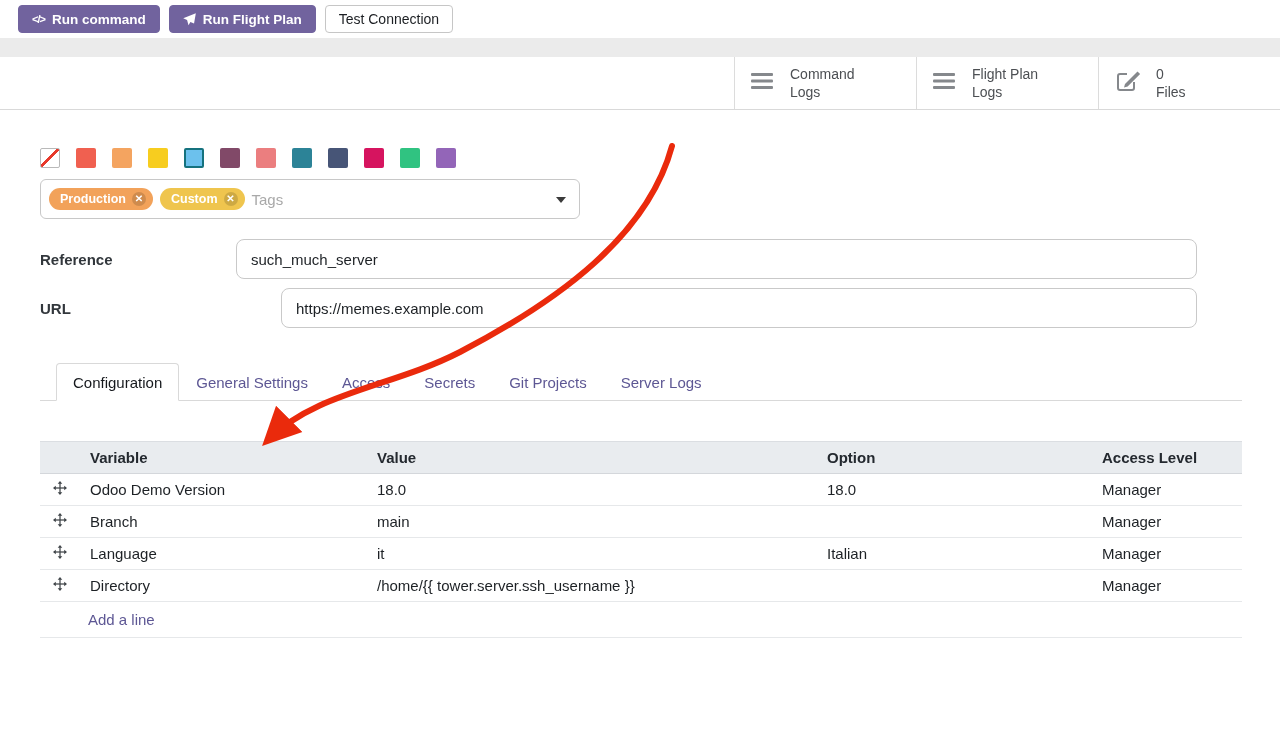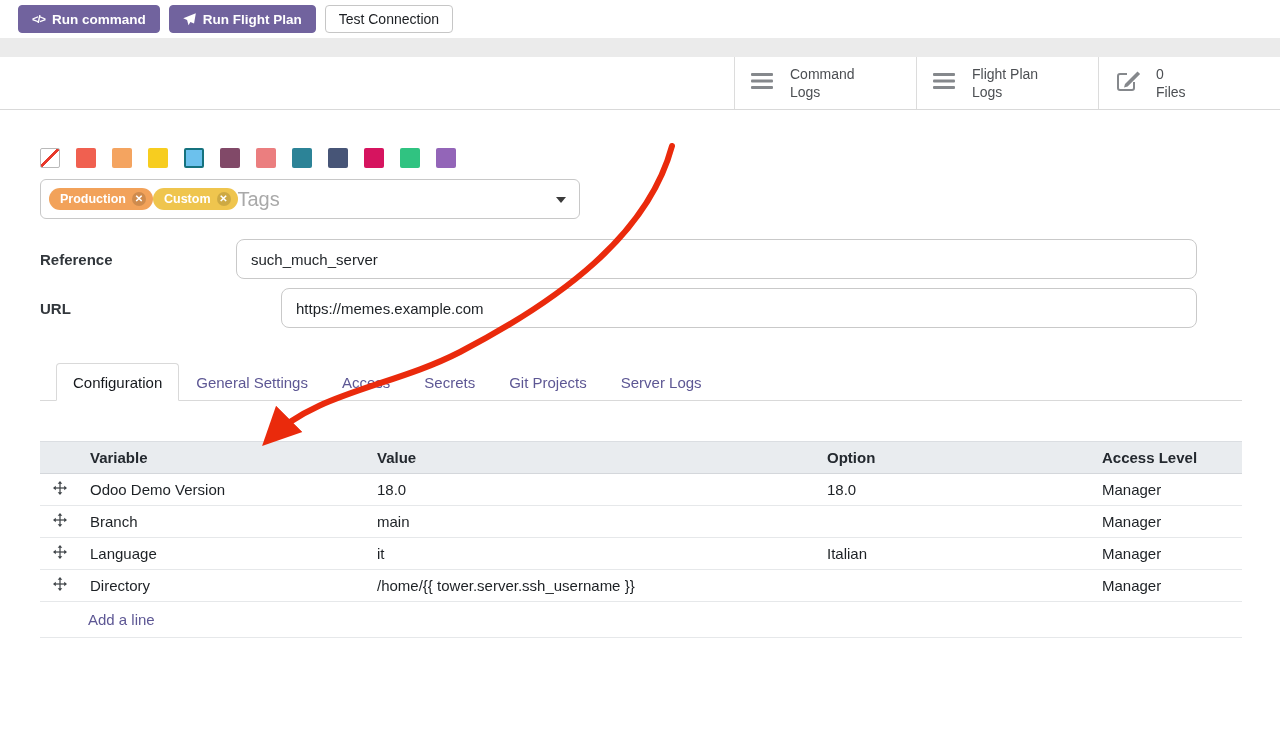--- a/index.html
+++ b/index.html
@@ -34,26 +34,26 @@
      linear-gradient(135deg,#fff 44%,#e7392b 44%,#e7392b 54%,#fff 54%) !important;}
   .title-row{display:flex;align-items:flex-start;gap:14px;margin-top:17px;}
   .title-field{width:738px;background:var(--title-bg);border-radius:4px;padding:14px 16px;
                font-size:30px;color:#16191d;min-height:75px;cursor:text;}
   .status-card{background:#fff;border-radius:8px;box-shadow:0 0 6px rgba(0,0,0,.22);
                padding:10px 13px;display:flex;align-items:center;gap:10px;margin-top:1px;cursor:pointer;}
   .status-text{font-weight:700;font-size:15px;color:#16191d;width:52px;line-height:1.35;word-break:break-all;}
   .status-dot{width:13px;height:13px;border-radius:50%;border:1px solid rgba(0,0,0,.25);}
   
   .tags-box{width:540px;min-height:40px;border:1px solid #c8c8c8;border-radius:6px;margin-top:11px;
-            display:flex;align-items:center;padding:4px 34px 4px 8px;position:relative;cursor:text;}
+            display:flex;align-items:center;gap:7px;padding:4px 34px 4px 8px;position:relative;cursor:text;}
   .tag{display:inline-flex;align-items:center;gap:6px;border-radius:12px;padding:4px 7px 4px 11px;
        color:#fff;font-size:12.5px;font-weight:700;}
   .tag .x{width:14px;height:14px;border-radius:50%;background:rgba(0,0,0,.14);color:#fff;font-size:10px;
           line-height:1;display:flex;align-items:center;justify-content:center;cursor:pointer;font-weight:700;}
-  .tags-ph{color:#a9a9a9;font-size:20px;}
+  .tags-ph{color:#a9a9a9;font-size:15px;}
   .caret{position:absolute;right:13px;top:50%;margin-top:-2px;width:0;height:0;cursor:pointer;
          border-left:5px solid transparent;border-right:5px solid transparent;border-top:6px solid #3b3b3b;}
   
   .field-row{display:flex;align-items:center;padding-right:45px;}
   .field-row.first{margin-top:20px;} .field-row.next{margin-top:9px;gap:45px;}
   .field-label{width:196px;font-weight:700;font-size:15px;color:#32373c;}
   .field-input{flex:1;height:40px;border:1px solid #c9c9c9;border-radius:8px;padding:0 14px;
                font-size:15px;color:#1d2125;font-family:inherit;background:#fff;outline:none;}
   
   .tabs{display:flex;margin-top:35px;padding-left:16px;border-bottom:1px solid #d9d9d9;}

